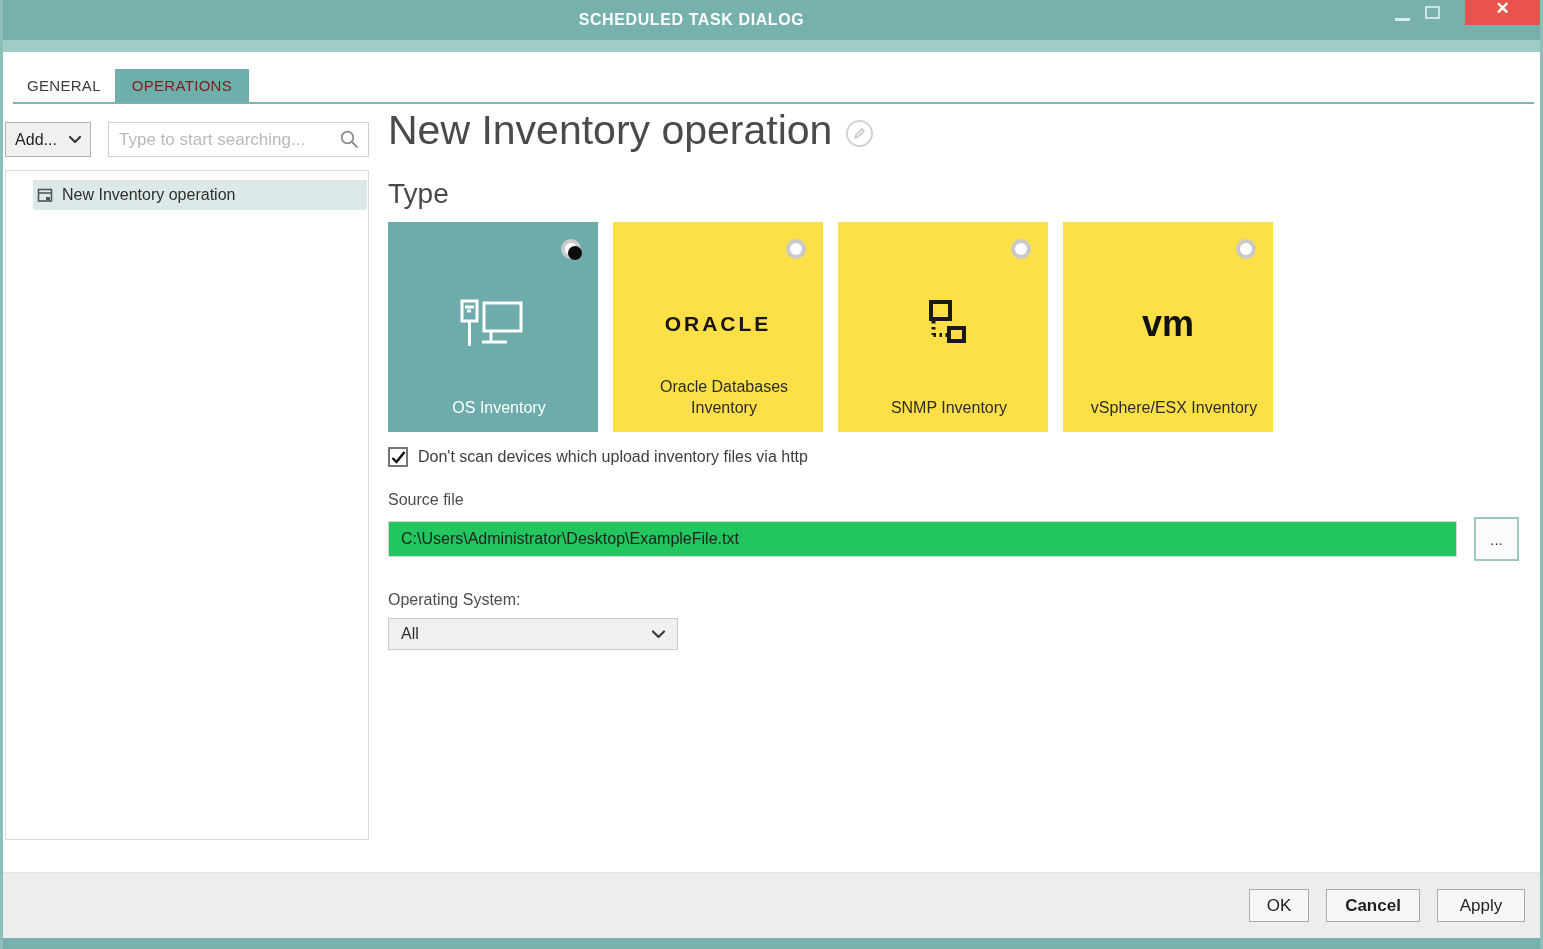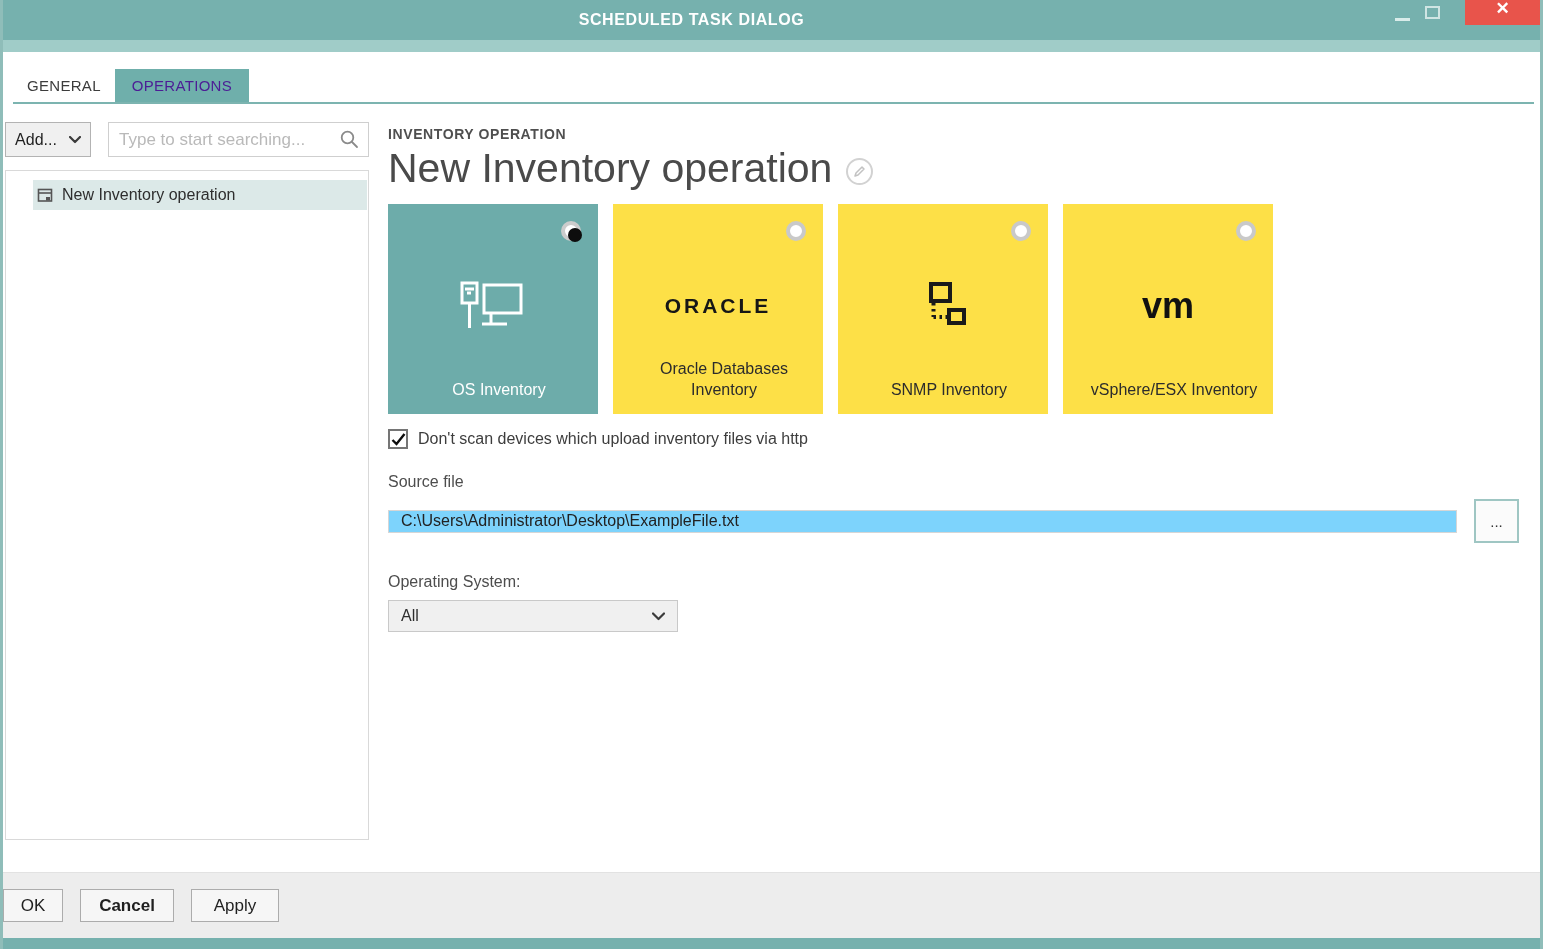--- a/index.html
+++ b/index.html
@@ -16,21 +16,21 @@
   .btn-min { position:absolute; left:15px; top:26px; width:15px; height:3px; background:#d9ecea; }
   .btn-max { position:absolute; left:45px; top:14px; width:15px; height:13px; border:2px solid #cfe5e3; }
   .btn-close { position:absolute; right:0; top:0; width:75px; height:33px; background:#e8544b;
                display:flex; align-items:center; justify-content:center; color:#fff; font-size:17px; font-weight:bold; }
   .strip { height:12px; background:#a0ccc8; flex-shrink:0; }
 
   
   .content { flex:1; background:#fff; display:flex; flex-direction:column; min-height:0; }
   .tabbar { margin-top:17px; padding:0 0 0 10px; display:flex; align-items:flex-end; }
   .tab { height:33px; display:flex; align-items:center; padding:0 14px; font-size:15px; color:#3c3c3c; letter-spacing:.3px; cursor:default; }
-  .tab.active { background:#6fafab; color:#4c1d95; padding:0 17px; }
+  .tab.active { background:#6fafab; color:#7f1d1d; padding:0 17px; }
   .tab-underline { height:2px; background:#7cb4b0; margin:0 6px 0 10px; flex-shrink:0; }
 
   
   .body { flex:1; display:flex; min-height:0; }
 
   
   .sidebar { width:364px; margin-left:2px; flex-shrink:0; display:flex; flex-direction:column; }
   .sidebar-controls { margin-top:18px; display:flex; gap:17px; }
   .add-btn { width:106px; height:35px; background:#f0f0f0; border:1px solid #b3b3b3; display:flex;
              align-items:center; justify-content:center; gap:12px; font-size:16px; color:#1f1f1f; }
@@ -72,30 +72,30 @@
               display:flex; align-items:center; justify-content:center; }
   .chk-label { font-size:16px; color:#3d3d3d; }
 
   .select { background:#f0f0f0; border:1px solid #c9c9c9; display:flex; align-items:center;
             padding:0 12px; font-size:16px; color:#2e2e2e; }
   .select .sel-text { flex:1; }
   .filter-select { margin-top:19px; height:31px; }
   .field-label { font-size:16px; color:#4d4d4d; }
   .src-label { margin-top:24px; }
   .src-row { margin-top:8px; display:flex; align-items:center; }
-  .src-input { flex:1; height:23px; background:#7dd3fc; border:1px solid #d6d6d6; padding:0 12px;
+  .src-input { flex:1; height:36px; background:#22c55e; border:1px solid #d6d6d6; padding:0 12px;
                font-size:16px; color:#222; font-family:"Liberation Sans", sans-serif; outline:none; }
   .browse-btn { width:45px; height:44px; margin-left:17px; background:#fbfbfb; border:2px solid #9fc6c3;
                 display:flex; align-items:center; justify-content:center; font-size:15px; color:#333; flex-shrink:0; }
   .os-label { margin-top:30px; }
   .os-select { margin-top:9px; height:32px; width:290px; }
 
   
   .footer { height:66px; background:#ededed; border-top:1px solid #e2e2e2; flex-shrink:0;
-            display:flex; align-items:center; gap:17px; padding-right:15px; }
+            display:flex; align-items:center; justify-content:flex-end; gap:17px; padding-right:15px; }
   .f-btn { height:33px; background:#f6f6f6; border:1px solid #acacac; font-size:17px; color:#1f1f1f;
            display:flex; align-items:center; justify-content:center; }
   .f-btn.ok { width:60px; } .f-btn.cancel { width:94px;font-weight:bold; } .f-btn.apply { width:88px; }
   .bottom-strip { height:11px; background:#76b1ae; flex-shrink:0; }
 
   svg { display:block; }
 </style>
 </head>
 <body>
 
@@ -143,30 +143,30 @@
               <rect x="1.5" y="2.5" width="13" height="11.5" fill="none" stroke="#555" stroke-width="1.6"></rect>
               <line x1="1.5" y1="6" x2="14.5" y2="6" stroke="#555" stroke-width="1.6"></line>
               <rect x="9" y="10" width="4" height="3.5" fill="#555"></rect>
             </svg>
             <span class="row-label">New Inventory operation</span>
           </div>
         </div>
       </div>
 
       <div class="main">
-        <div class="eyebrow">INVENTORY OPERATION</div>
         <div class="page-title-row">
           <span class="page-title">New Inventory operation</span>
           <span class="edit-circle">
             <svg width="13" height="13" viewBox="0 0 13 13">
               <path d="M2 11 L3 8 L9 2 L11 4 L5 10 Z" fill="none" stroke="#c2c2c2" stroke-width="1.5" stroke-linejoin="round"></path>
             </svg>
           </span>
         </div>
 
+        <div class="section-h type-h">Type</div>
 
         <div class="tiles">
           <div class="tile selected">
             <span class="radio"></span>
             <div class="tile-icon">
               <svg width="68" height="60" viewBox="0 0 68 60">
                 <g fill="none" stroke="#fff" stroke-width="3">
                   <rect x="3" y="7" width="15" height="20"></rect>
                   <line x1="6" y1="13" x2="15" y2="13"></line>
                   <line x1="8" y1="17" x2="12" y2="17"></line>

